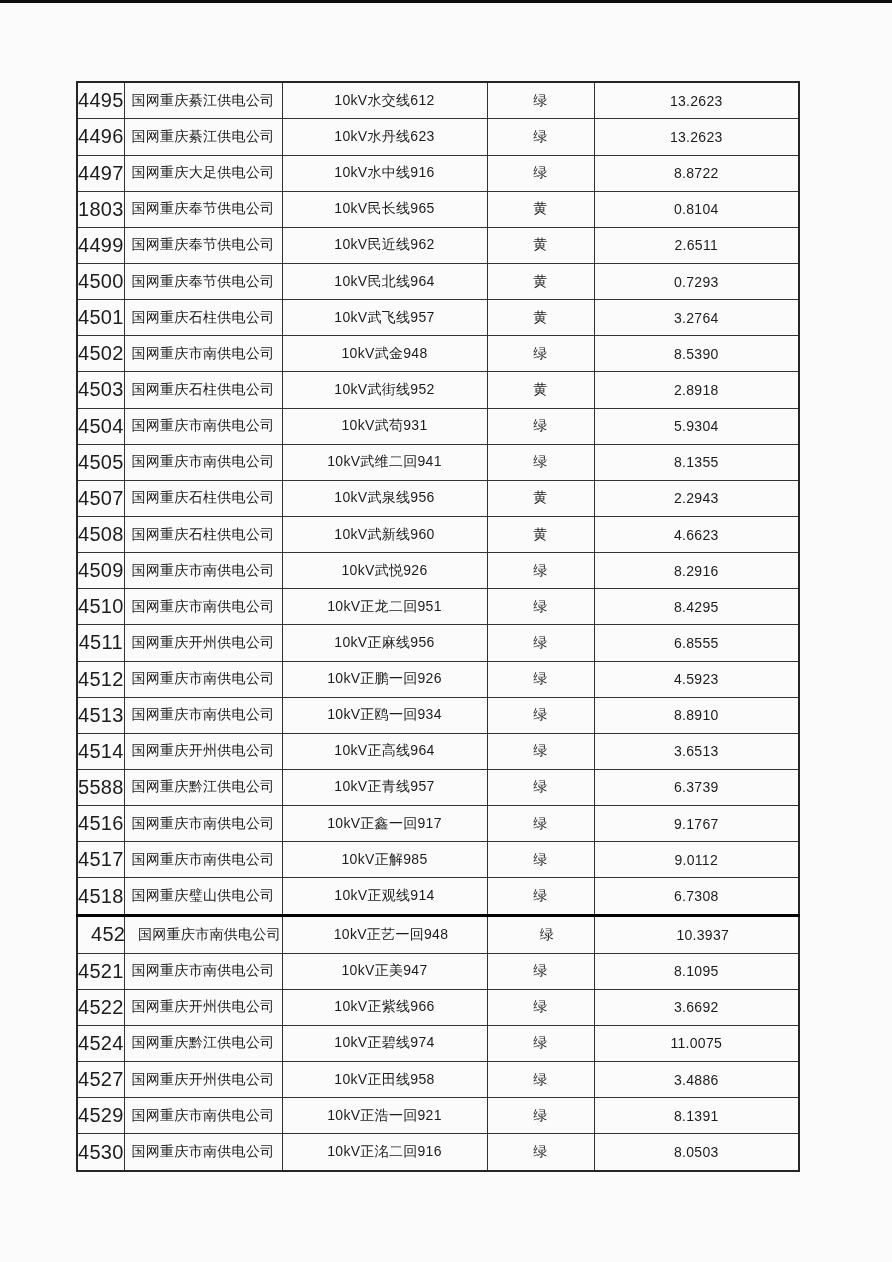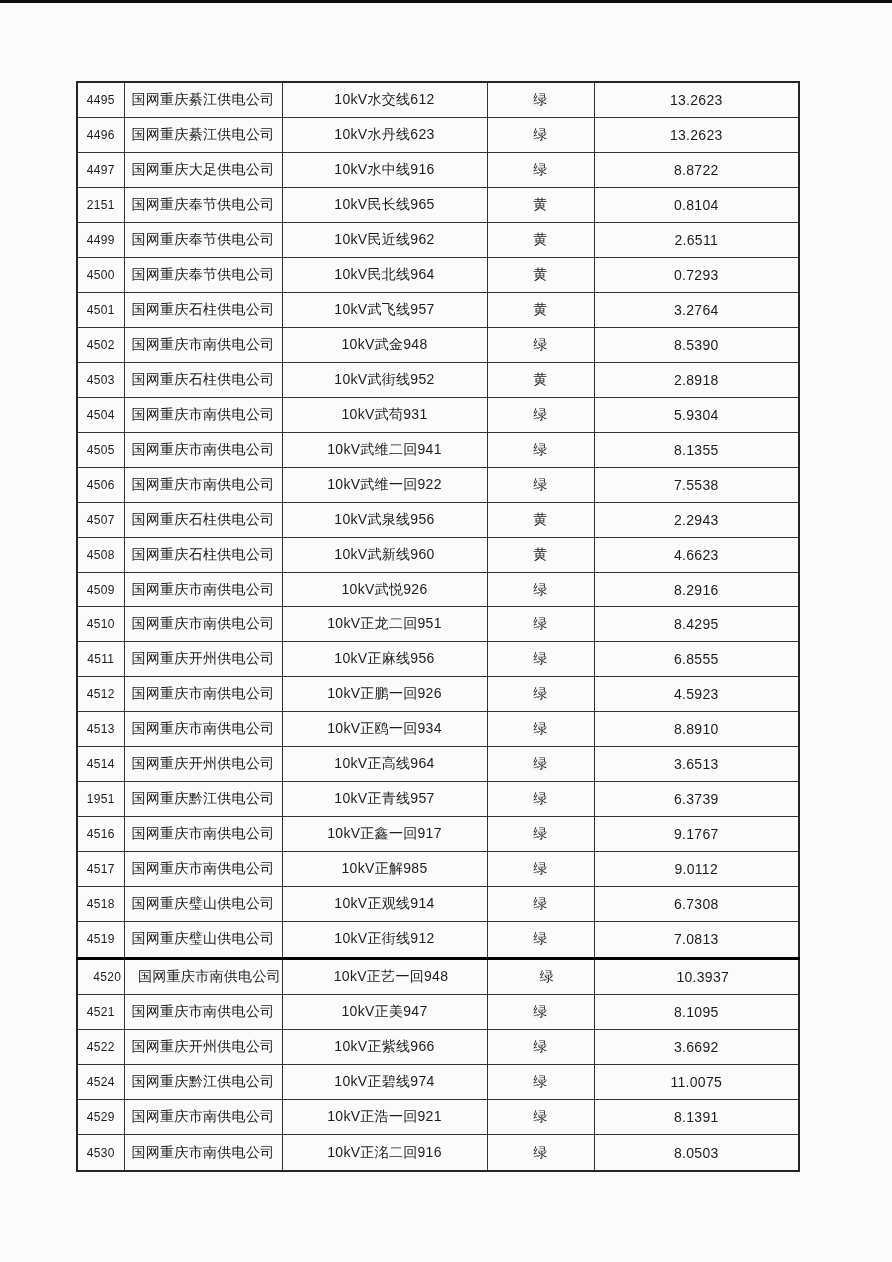--- a/index.html
+++ b/index.html
@@ -37,21 +37,21 @@
     padding: 0;
     text-align: center;
     vertical-align: middle;
     font-size: 14px;
     color: #1c1c1c;
     white-space: nowrap;
     overflow: hidden;
     letter-spacing: 0.3px;
   }
   table.grid td.num {
-    font-size: 12px;
+    font-size: 20px;
   }
   tr.thick-top td {
     border-top: 3px solid #000000;
     padding-left: 13px;
   }
 </style>
 </head>
 <body>
 
 <div class="top-bar"></div>
@@ -80,21 +80,21 @@
         <td>13.2623</td>
       </tr>
       <tr>
         <td class="num">4497</td>
         <td>国网重庆大足供电公司</td>
         <td>10kV水中线916</td>
         <td>绿</td>
         <td>8.8722</td>
       </tr>
       <tr>
-        <td class="num">2151</td>
+        <td class="num">1803</td>
         <td>国网重庆奉节供电公司</td>
         <td>10kV民长线965</td>
         <td>黄</td>
         <td>0.8104</td>
       </tr>
       <tr>
         <td class="num">4499</td>
         <td>国网重庆奉节供电公司</td>
         <td>10kV民近线962</td>
         <td>黄</td>
@@ -136,27 +136,20 @@
         <td>5.9304</td>
       </tr>
       <tr>
         <td class="num">4505</td>
         <td>国网重庆市南供电公司</td>
         <td>10kV武维二回941</td>
         <td>绿</td>
         <td>8.1355</td>
       </tr>
       <tr>
-        <td class="num">4506</td>
-        <td>国网重庆市南供电公司</td>
-        <td>10kV武维一回922</td>
-        <td>绿</td>
-        <td>7.5538</td>
-      </tr>
-      <tr>
         <td class="num">4507</td>
         <td>国网重庆石柱供电公司</td>
         <td>10kV武泉线956</td>
         <td>黄</td>
         <td>2.2943</td>
       </tr>
       <tr>
         <td class="num">4508</td>
         <td>国网重庆石柱供电公司</td>
         <td>10kV武新线960</td>
@@ -199,21 +192,21 @@
         <td>8.8910</td>
       </tr>
       <tr>
         <td class="num">4514</td>
         <td>国网重庆开州供电公司</td>
         <td>10kV正高线964</td>
         <td>绿</td>
         <td>3.6513</td>
       </tr>
       <tr>
-        <td class="num">1951</td>
+        <td class="num">5588</td>
         <td>国网重庆黔江供电公司</td>
         <td>10kV正青线957</td>
         <td>绿</td>
         <td>6.3739</td>
       </tr>
       <tr>
         <td class="num">4516</td>
         <td>国网重庆市南供电公司</td>
         <td>10kV正鑫一回917</td>
         <td>绿</td>
@@ -226,27 +219,20 @@
         <td>绿</td>
         <td>9.0112</td>
       </tr>
       <tr>
         <td class="num">4518</td>
         <td>国网重庆璧山供电公司</td>
         <td>10kV正观线914</td>
         <td>绿</td>
         <td>6.7308</td>
       </tr>
-      <tr>
-        <td class="num">4519</td>
-        <td>国网重庆璧山供电公司</td>
-        <td>10kV正街线912</td>
-        <td>绿</td>
-        <td>7.0813</td>
-      </tr>
       <tr class="thick-top">
         <td class="num">4520</td>
         <td>国网重庆市南供电公司</td>
         <td>10kV正艺一回948</td>
         <td>绿</td>
         <td>10.3937</td>
       </tr>
       <tr>
         <td class="num">4521</td>
         <td>国网重庆市南供电公司</td>
@@ -260,20 +246,27 @@
         <td>10kV正紫线966</td>
         <td>绿</td>
         <td>3.6692</td>
       </tr>
       <tr>
         <td class="num">4524</td>
         <td>国网重庆黔江供电公司</td>
         <td>10kV正碧线974</td>
         <td>绿</td>
         <td>11.0075</td>
+      </tr>
+      <tr>
+        <td class="num">4527</td>
+        <td>国网重庆开州供电公司</td>
+        <td>10kV正田线958</td>
+        <td>绿</td>
+        <td>3.4886</td>
       </tr>
       <tr>
         <td class="num">4529</td>
         <td>国网重庆市南供电公司</td>
         <td>10kV正浩一回921</td>
         <td>绿</td>
         <td>8.1391</td>
       </tr>
       <tr>
         <td class="num">4530</td>

